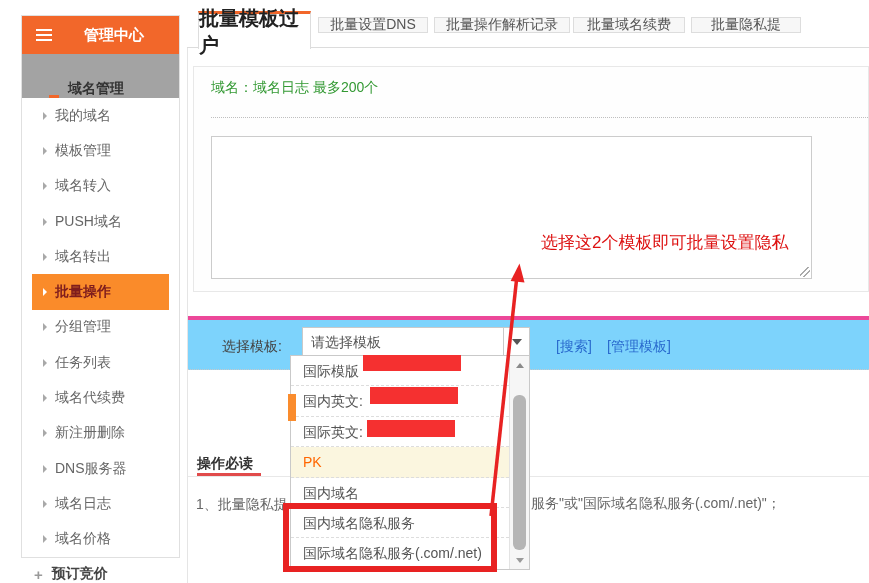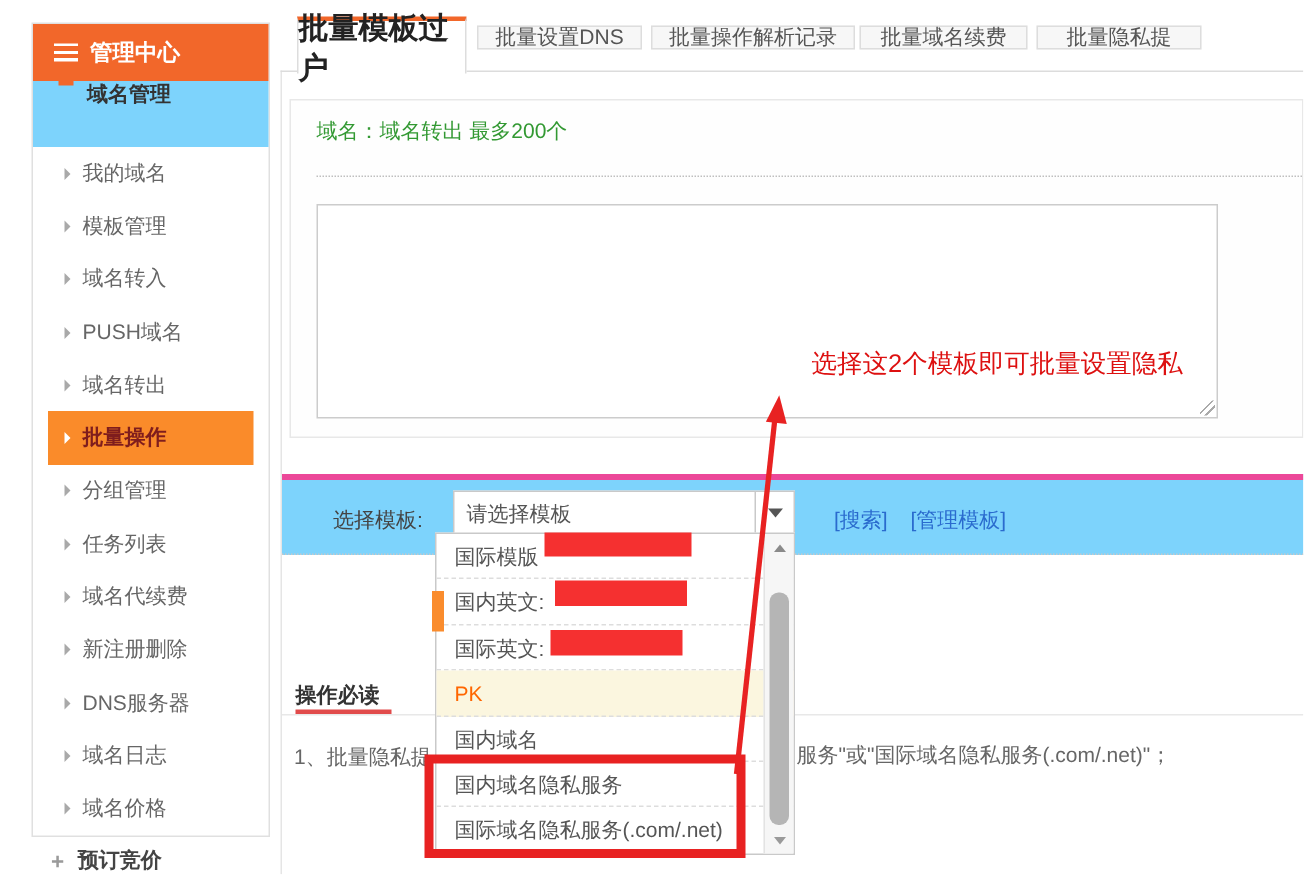--- a/index.html
+++ b/index.html
@@ -4,24 +4,24 @@
 <style>
   * { margin:0; padding:0; box-sizing:border-box; }
   html,body { background:#fff; }
   body { font-family:"Liberation Sans","DejaVu Sans",sans-serif; font-size:14px; color:#333; }
   #screen { position:relative; width:869px; height:583px; overflow:hidden; background:#fff; margin:0 auto; }
 
   
   .sidebar-box { position:absolute; left:21px; top:15px; width:159px; height:543px;
                  border:1px solid #e0e0e0; background:#fff; }
   .sb-header { height:38px; background:#f2672a; color:#fff; display:flex; align-items:center;
-               padding-left:14px; font-weight:bold; font-size:15px; cursor:pointer; }
+               padding-left:14px; font-weight:bold; font-size:15px; cursor:pointer;gap:24px; }
   .menu-ico { width:16px; height:12px; margin-right:8px;
               background:linear-gradient(#fff 0 2px, transparent 2px 5px, #fff 5px 7px, transparent 7px 10px, #fff 10px 12px); }
-  .sb-section { height:44px; background:#7dd3fc; display:flex; align-items:flex-start; padding-left:17px;
+  .sb-section { height:44px; background:#a3a3a3; display:flex; align-items:flex-end; padding-left:27px;
                 font-weight:bold; color:#333; }
   .minus-ico { width:10px; height:3px; background:#f2672a; margin-right:9px; }
   .sb-items { }
   .sb-item { height:35.3px; display:flex; align-items:center; padding-left:21px; color:#666; cursor:pointer; }
   .tri { width:0; height:0; border-left:4px solid #a9a9a9; border-top:4px solid transparent;
          border-bottom:4px solid transparent; margin-right:8px; flex:0 0 auto; }
   .sb-item.active { background:#fa8b2a; color:#7f1d1d; font-weight:bold; margin:0 10px; padding-left:11px; }
   .sb-item.active .tri { border-left-color:#fff; }
   .sb-footer { position:absolute; left:21px; top:565px; width:159px; display:flex; align-items:center;
                padding-left:13px; font-weight:bold; color:#444; cursor:pointer; }
@@ -181,21 +181,21 @@
       <span>批量操作解析记录</span>
     </div>
   <div class="tab inactive" style="left:573px; width:112px;">
       <span>批量域名续费</span>
     </div>
   <div class="tab inactive" style="left:691px; width:110px;">
       <span>批量隐私提</span>
     </div>
 
   <div class="panel1">
-    <div class="green-hint">域名：域名转出 最多200个</div>
+    <div class="green-hint">域名：域名日志 最多200个</div>
     <div class="dotted-sep"></div>
     <textarea class="domain-textarea" value="" style=""></textarea>
     <div class="resize-handle"></div>
   </div>
 
   <div class="select-row">
     <div class="select-label">选择模板:</div>
     <div class="select-box">
       <div class="select-value">请选择模板</div>
       <div class="select-caret">

